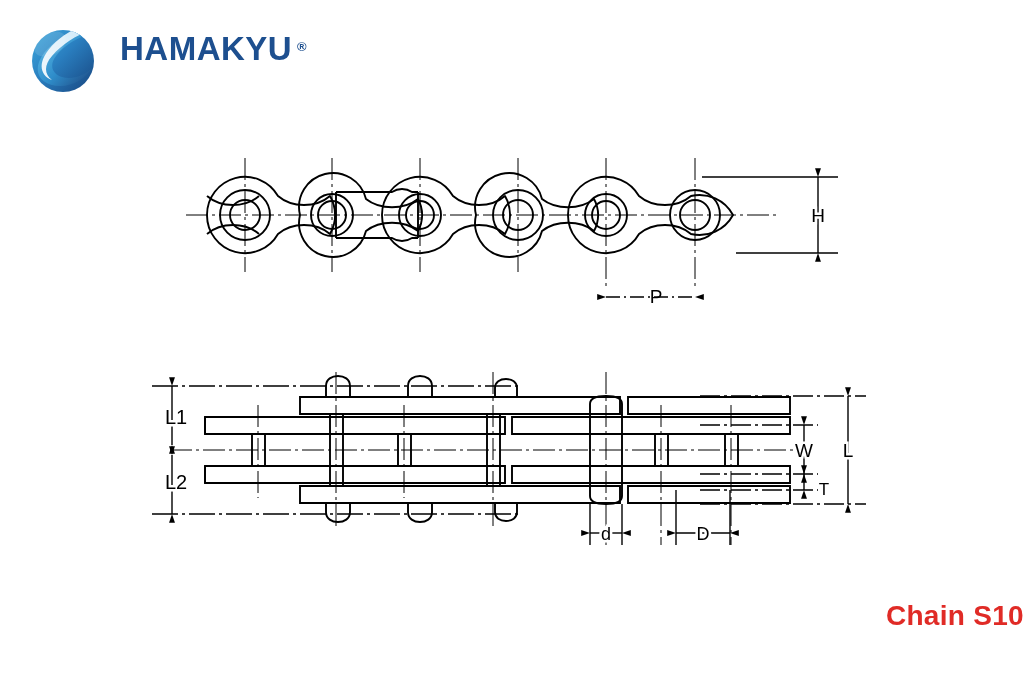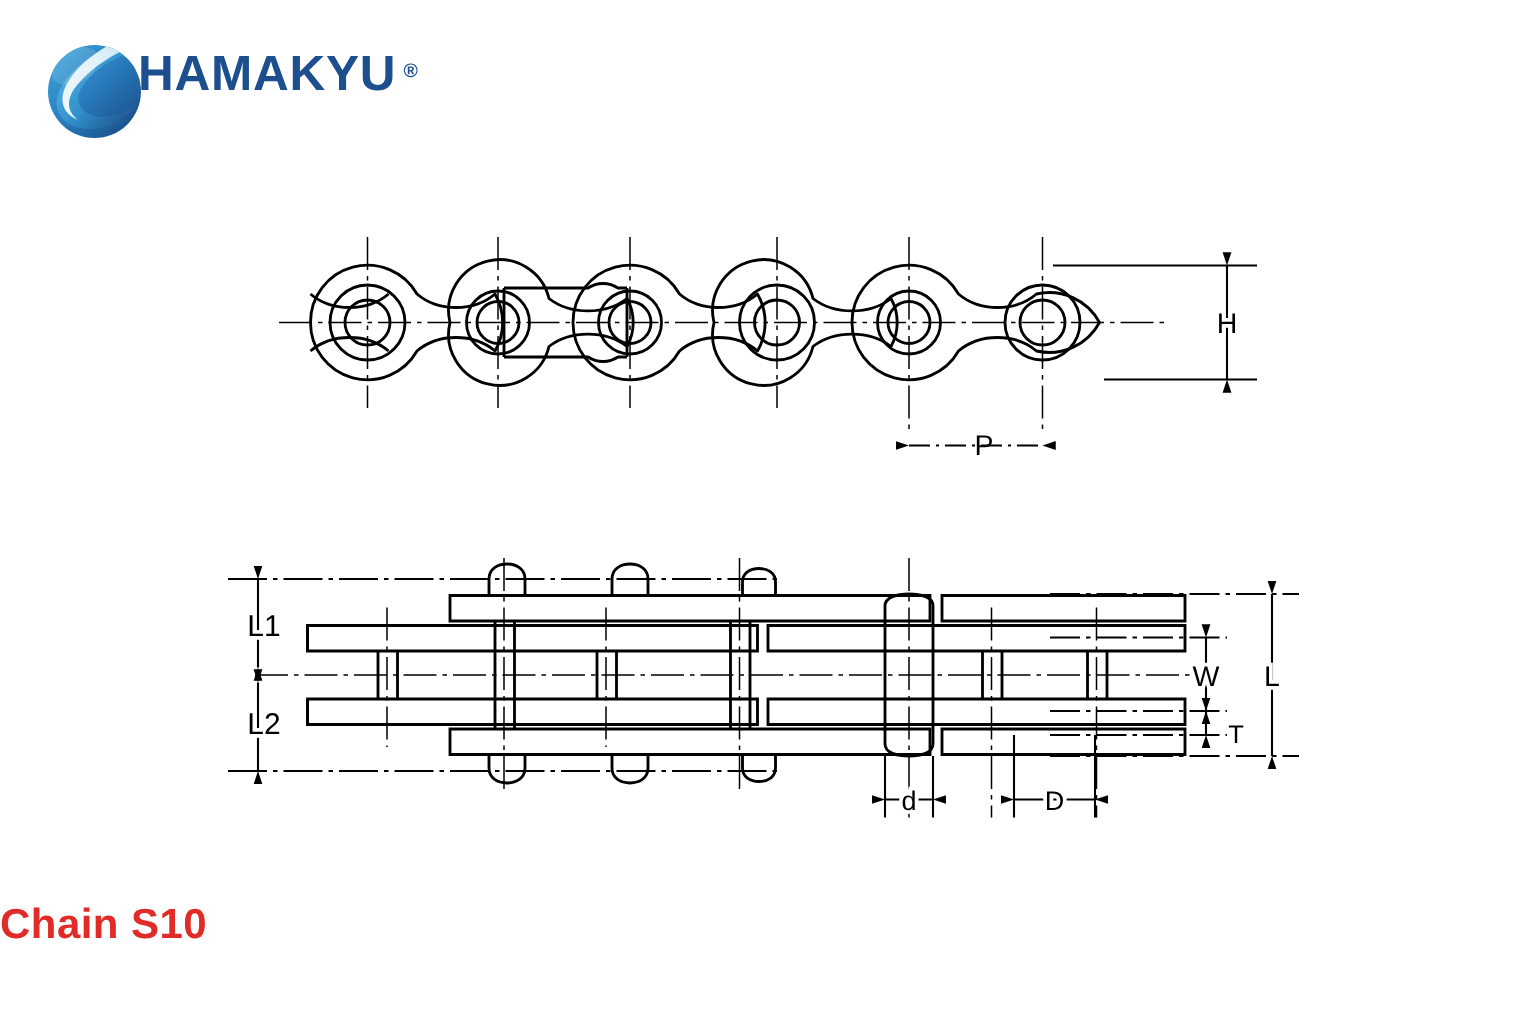--- a/index.html
+++ b/index.html
@@ -39,20 +39,21 @@
   #logo-wordmark {
     font-family: "Liberation Sans", sans-serif;
     font-weight: bold;
     font-size: 33px;
     letter-spacing: 0.5px;
     color: #1d4f8f;
     line-height: 38px;
     white-space: nowrap;
     position: relative;
     display: inline-block;
+    margin-left: 28px;
   }
   #logo-reg {
     position: absolute;
     font-size: 13px;
     font-weight: bold;
     color: #1d4f8f;
     top: -2px;
     right: -15px;
   }
   #logo-tagline {
@@ -72,21 +73,21 @@
     width: 1024px;
     height: 684px;
   }
 
   
   #caption {
     position: absolute;
     left: 0;
     top: 600px;
     width: 1024px;
-    text-align: left;
+    text-align: right;
     font-family: "Liberation Sans", sans-serif;
     font-weight: bold;
     font-size: 28px;
     color: #e02b26;
     letter-spacing: 0.3px;
   }
 </style>
 </head>
 <body>
 

